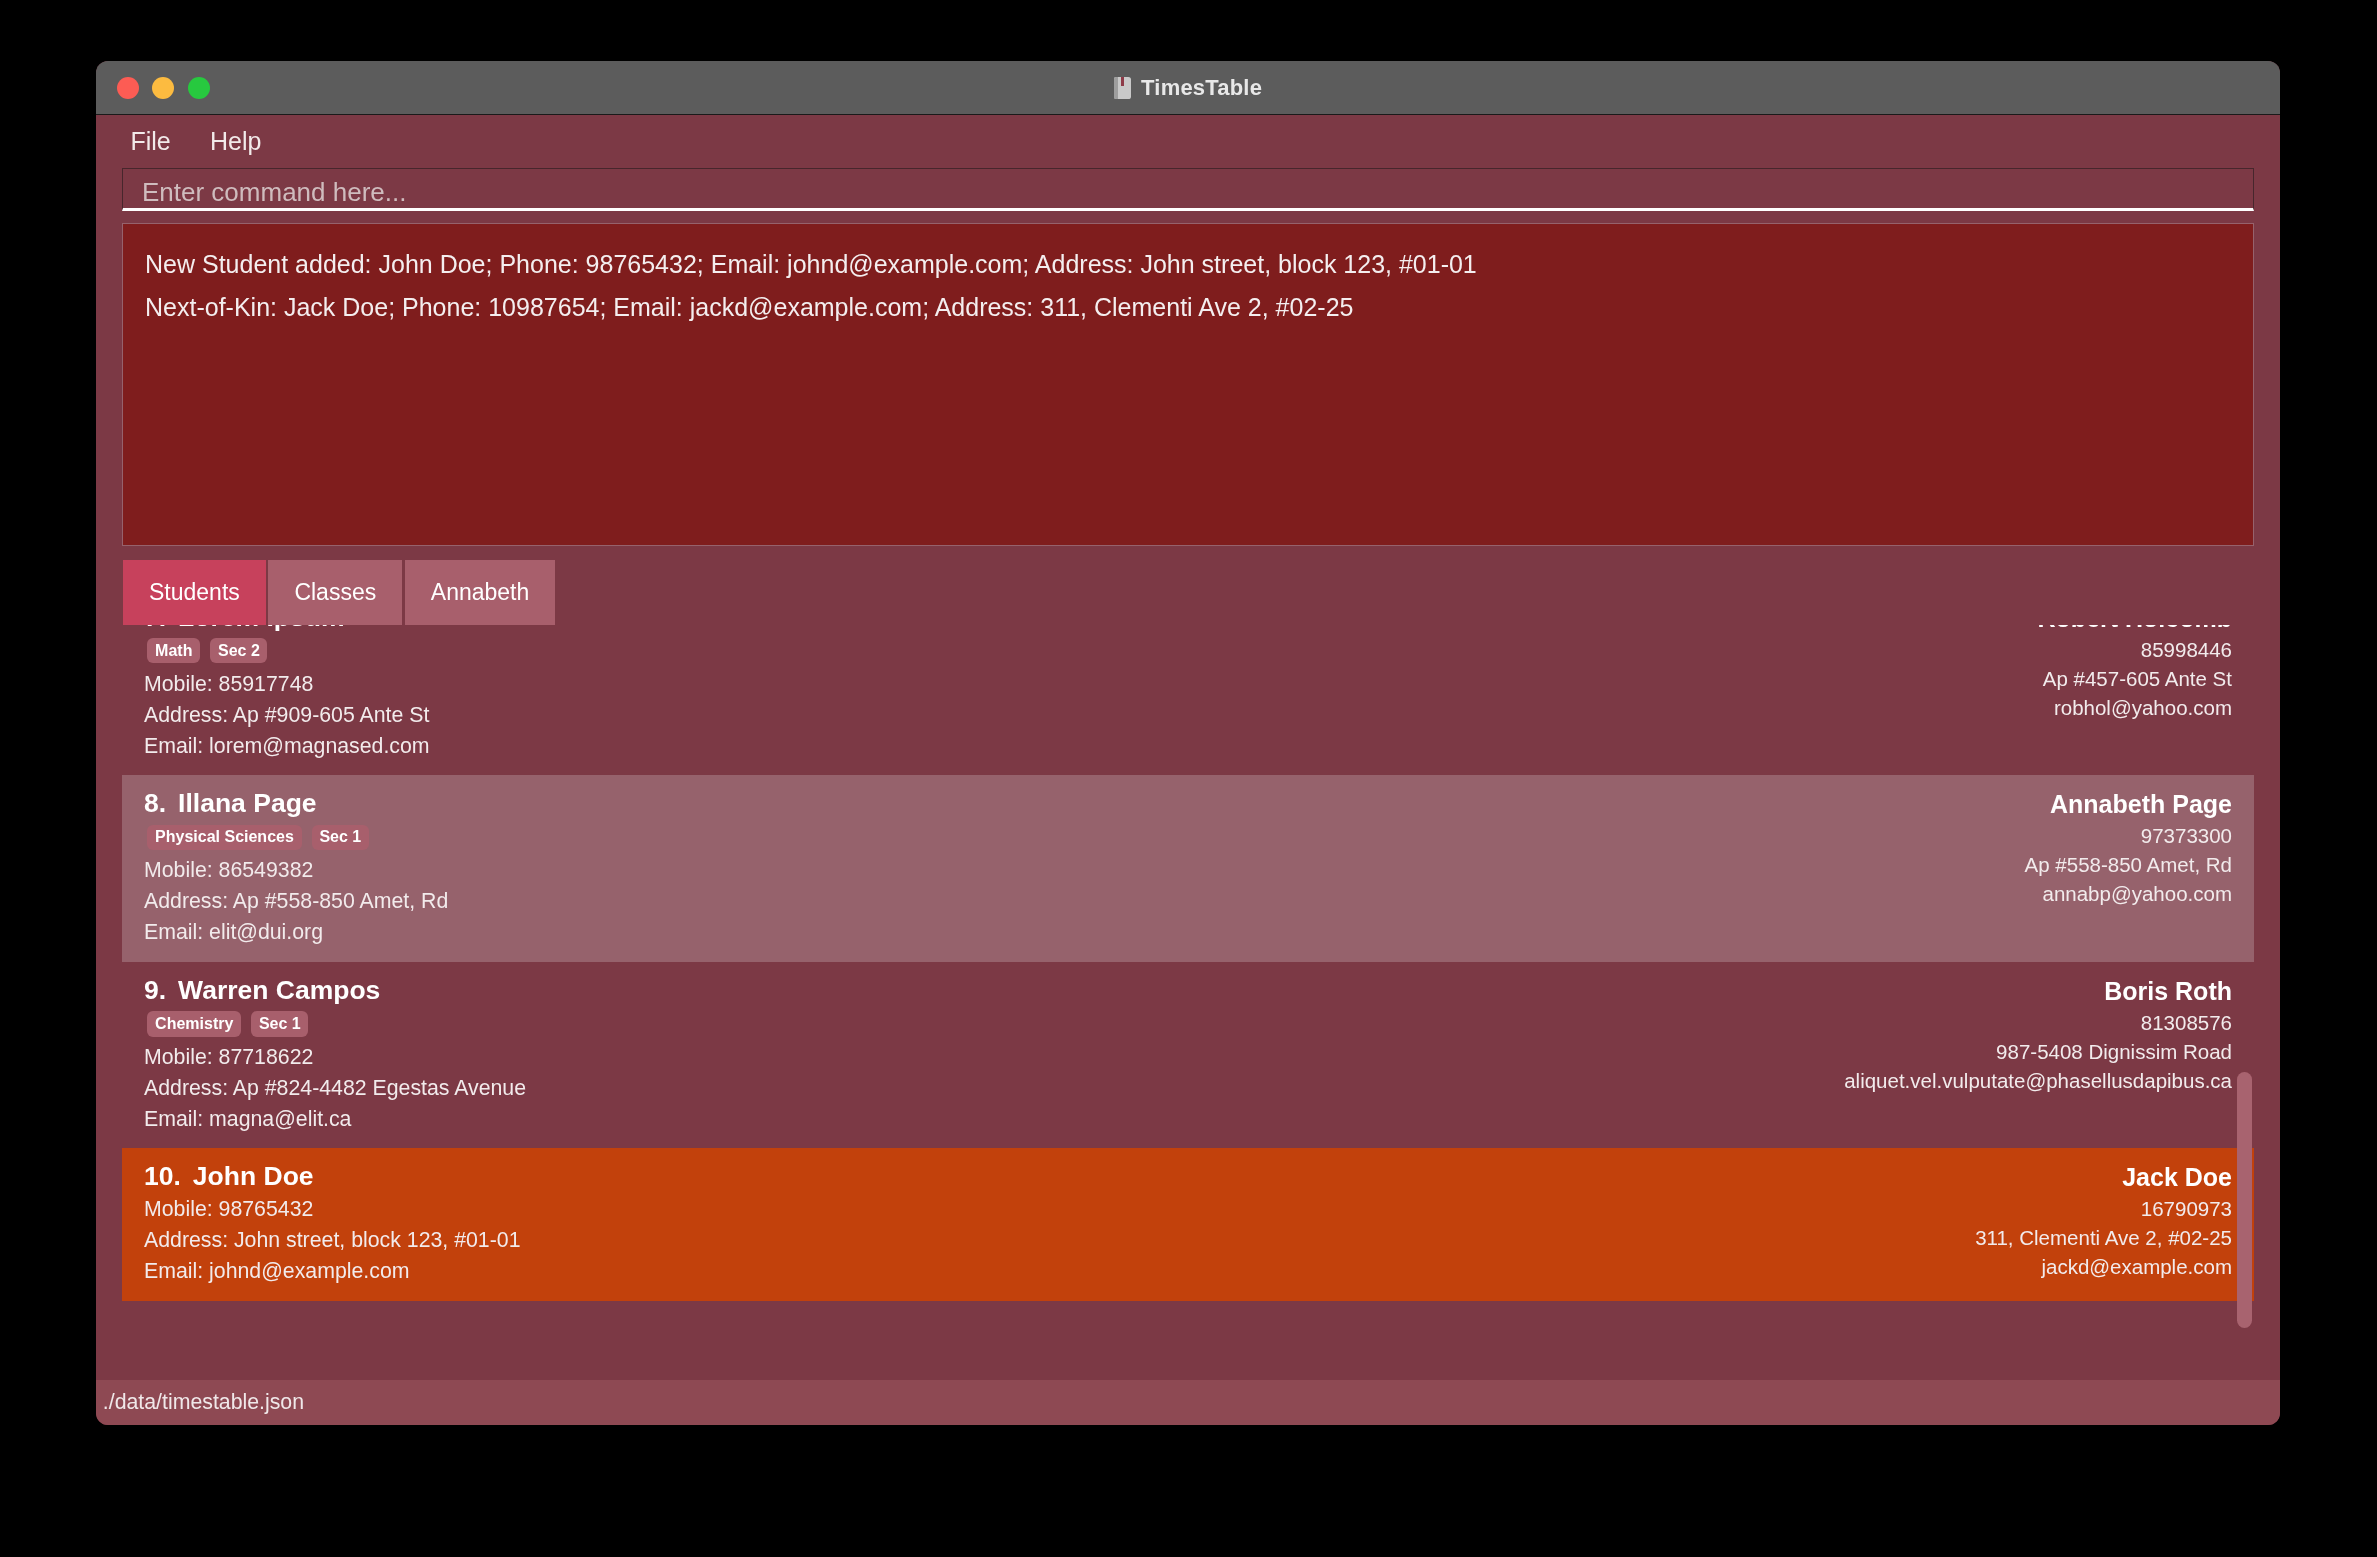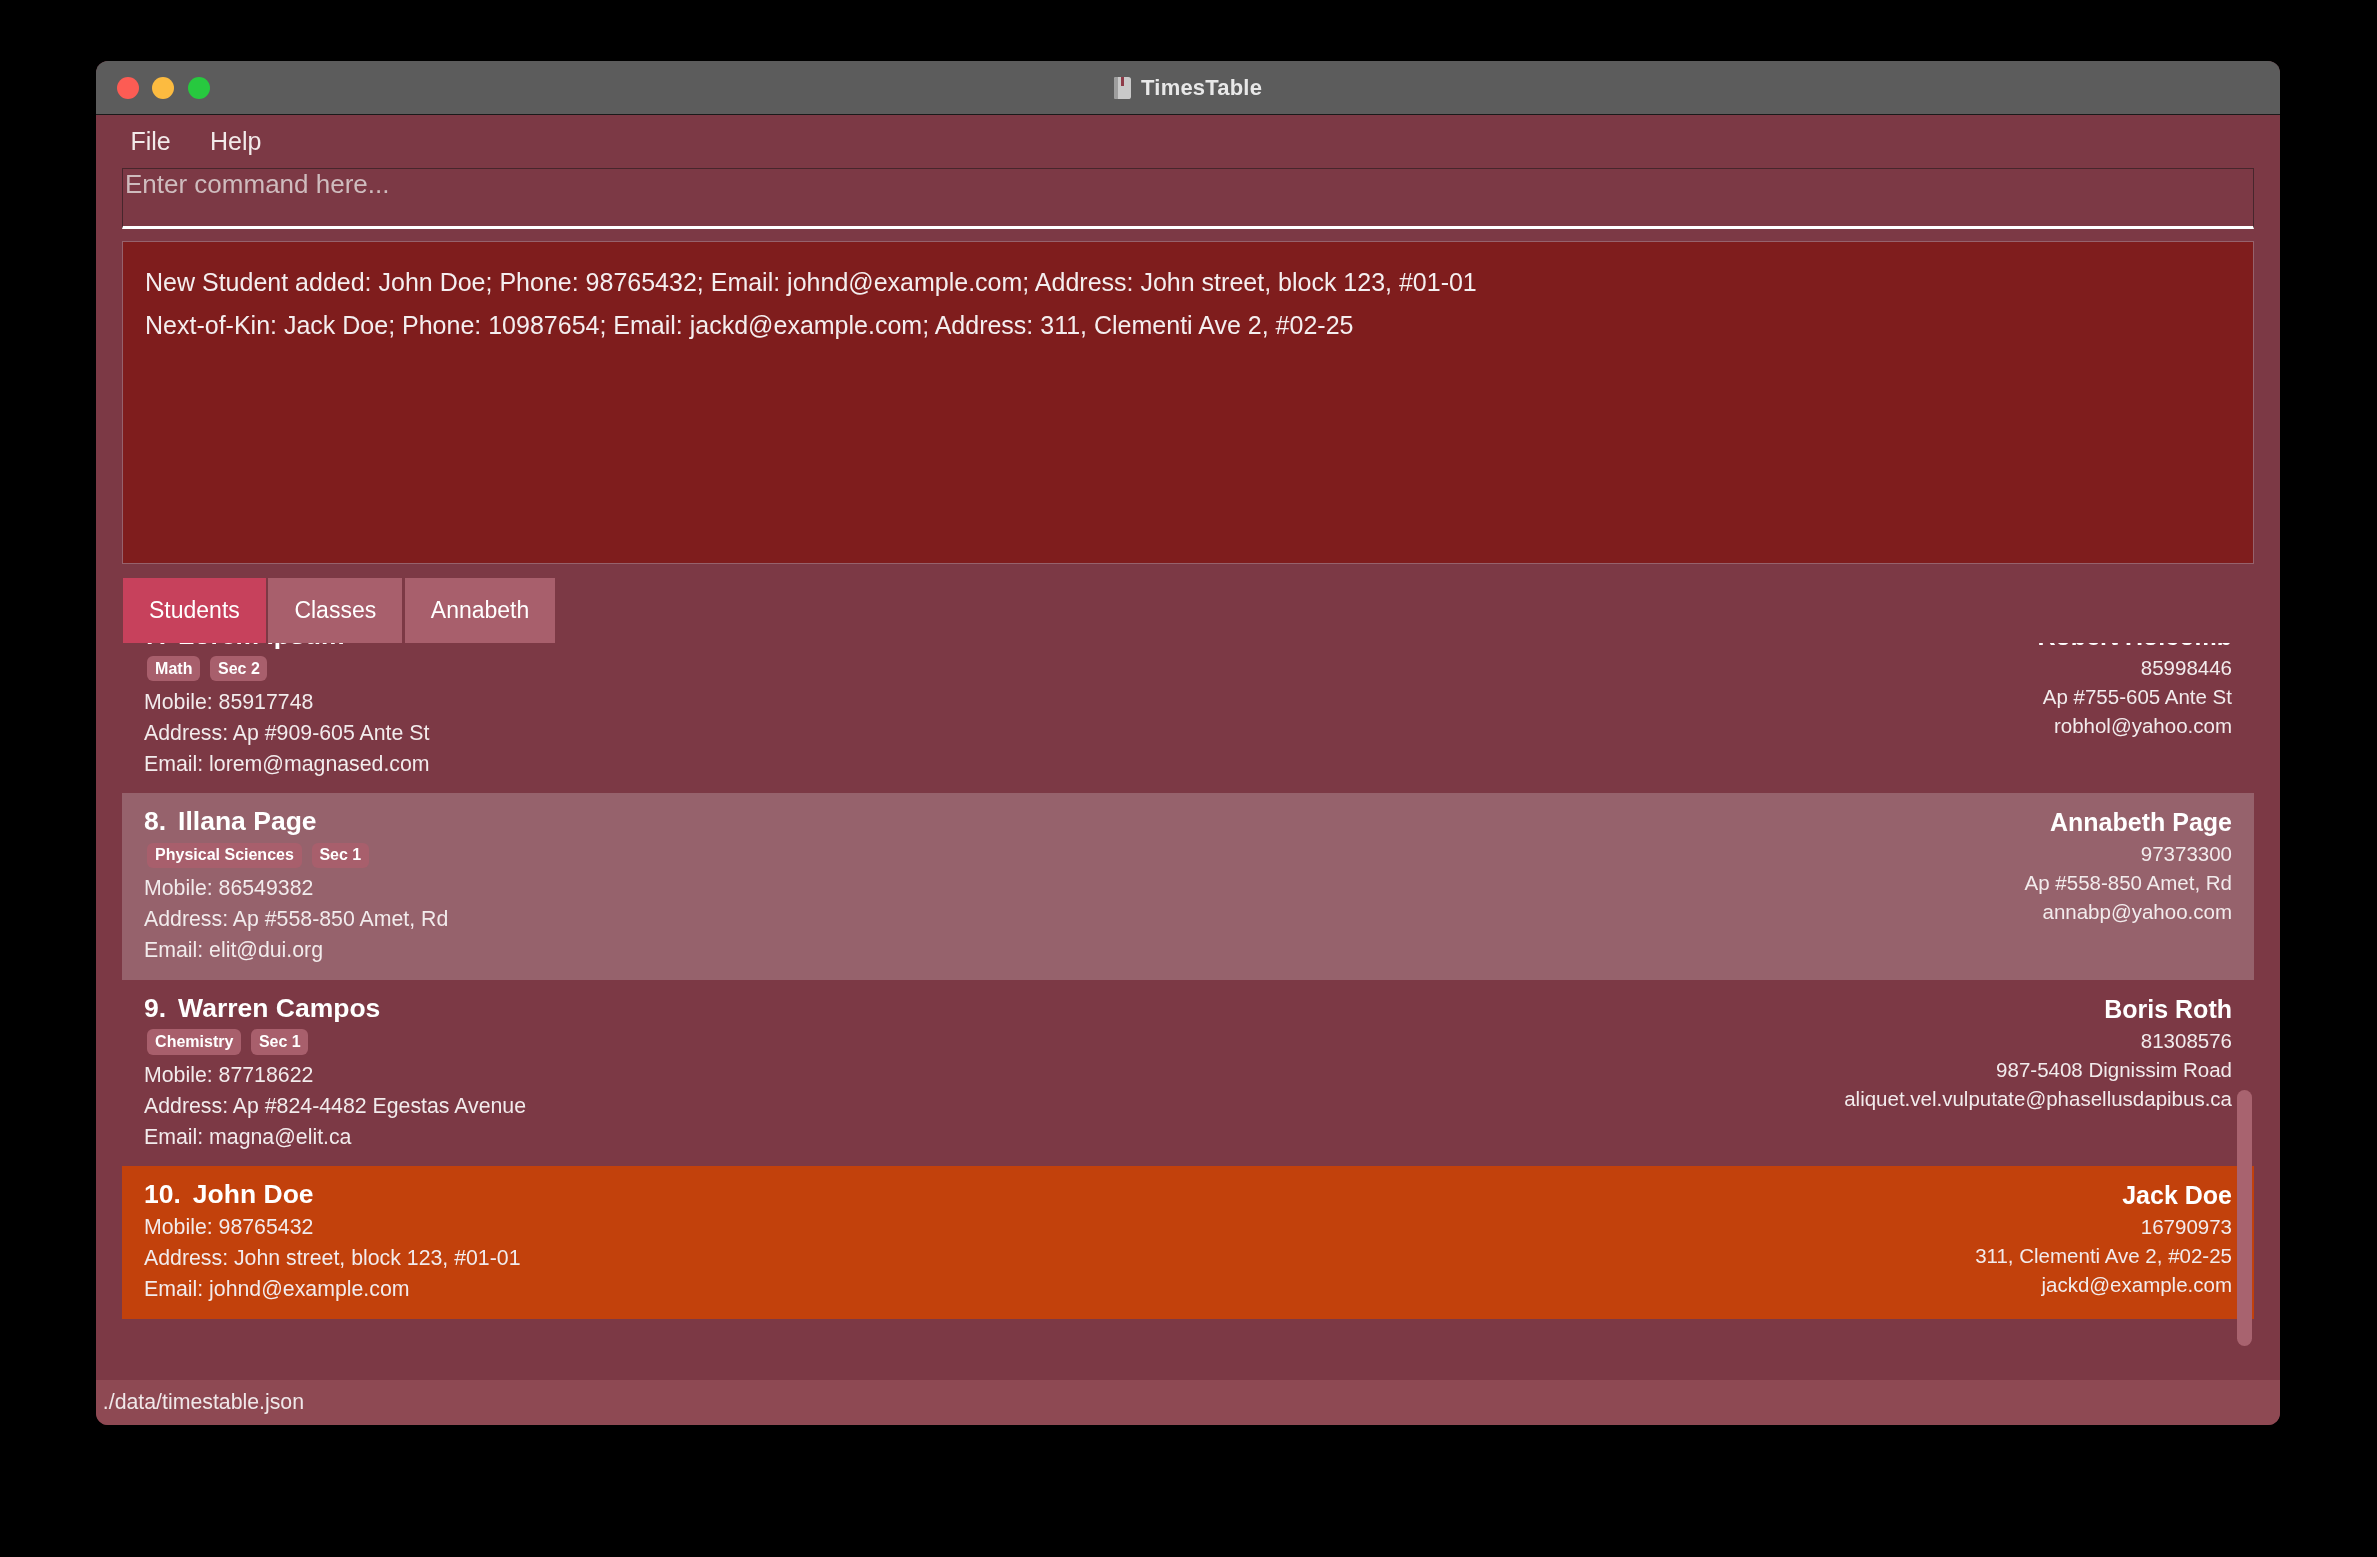--- a/index.html
+++ b/index.html
@@ -105,27 +105,27 @@
     padding: 5.1px 15.4px;
     line-height: 1;
   }
 
   
   .cmd-wrap {
     padding: 0 26px;
     background: #7c3945;
   }
   .cmd-box {
-    height: 61px;
+    height: 43px;
     background: #7c3945;
     border: 1.7px solid #47262c;
     border-bottom: 3.4px solid #ffffff;
     display: flex;
-    align-items: flex-start;
-    padding-left: 2px;
+    align-items: flex-end;
+    padding-left: 19px;
     box-sizing: border-box;
   }
   .cmd-placeholder {
     color: #cfbcbe;
     font-size: 26px;
   }
 
   
   .result-wrap {
     padding: 12px 26px 0 26px;
@@ -323,21 +323,21 @@
             <span class="badge">Math</span>
             <span class="badge">Sec 2</span>
           </div>
           <div class="entry-line">Mobile: 85917748</div>
           <div class="entry-line">Address: Ap #909-605 Ante St</div>
           <div class="entry-line">Email: lorem@magnased.com</div>
         </div>
         <div class="entry-right">
           <div class="kin-name">Robert Holcomb</div>
           <div class="kin-line">85998446</div>
-          <div class="kin-line">Ap #755-605 Ante St</div>
+          <div class="kin-line">Ap #457-605 Ante St</div>
           <div class="kin-line">robhol@yahoo.com</div>
         </div>
       </div>
     </div>
 
     <div class="entry alt">
       <div class="entry-row">
         <div class="entry-left">
           <div class="entry-name">
             <span class="entry-index">8.</span><span>Illana Page</span>

